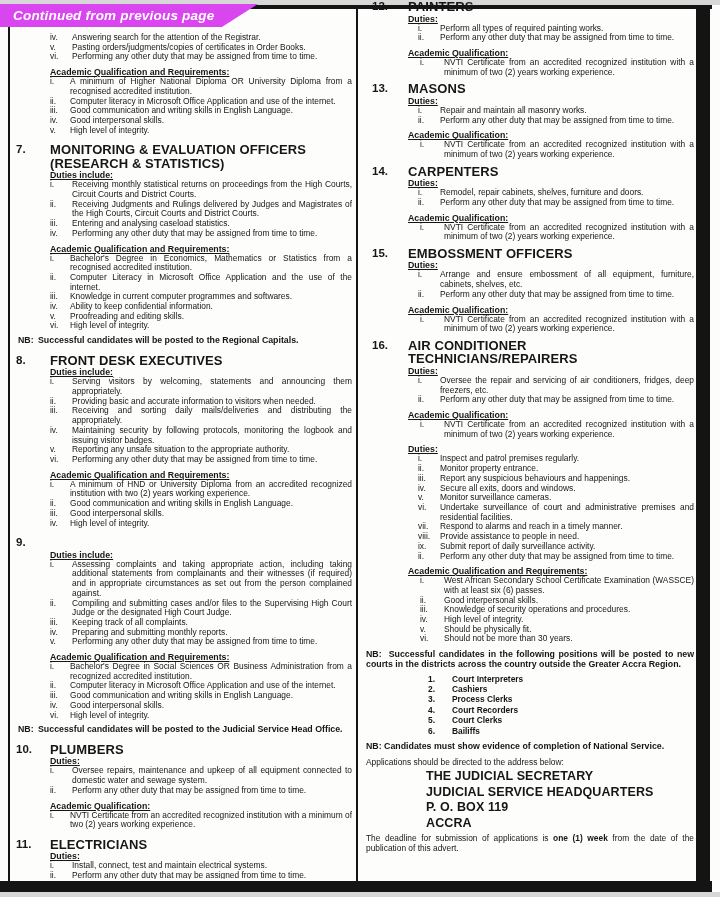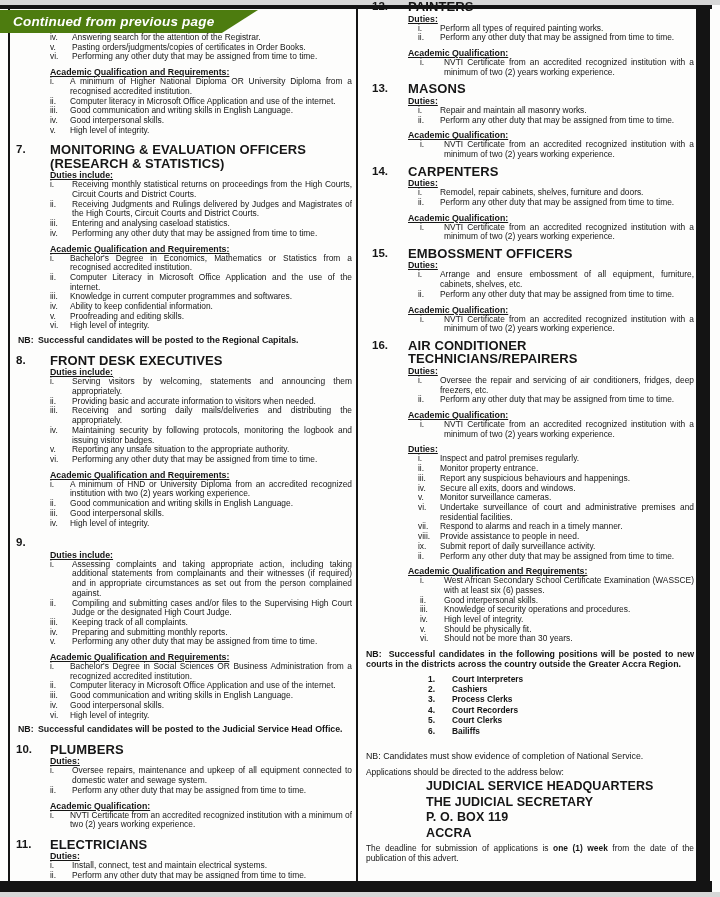--- a/index.html
+++ b/index.html
@@ -7,21 +7,21 @@
         font-family:"Liberation Sans",sans-serif;color:#161616;}
   
   .edge-top{position:absolute;left:0;top:0;width:720px;height:5px;background:#d7d7d7;}
   .rule-top{position:absolute;left:0;top:5px;width:712px;height:4px;background:#141414;}
   .bar-right{position:absolute;left:696px;top:5px;width:14px;height:877px;background:#141414;}
   .bar-bottom{position:absolute;left:0;top:881px;width:712px;height:11px;background:#141414;}
   .edge-bottom{position:absolute;left:0;top:892px;width:720px;height:5px;background:#d7d7d7;}
   .border-left{position:absolute;left:8px;top:9px;width:2px;height:872px;background:#141414;}
   .divider{position:absolute;left:356px;top:9px;width:2px;height:872px;background:#141414;}
   
-  .banner{position:absolute;left:0;top:10px;width:258px;height:23px;background:#4d7c0f;
+  .banner{position:absolute;left:0;top:4px;width:258px;height:23px;background:#d946ef;
           clip-path:polygon(0 0,100% 0,86% 100%,0 100%);
           color:#fff;font-style:italic;font-weight:bold;font-size:13.5px;line-height:23px;
           padding-left:13px;box-sizing:border-box;letter-spacing:.2px;}
   
   .col{position:absolute;overflow:hidden;font-size:8.4px;line-height:9.7px;}
   .col-left{left:12px;top:33px;width:340px;height:846px;}
   .col-right{left:366px;top:0;width:328px;height:871px;}
   
   .job-section{margin-top:8px;}
   .col-right .job-section{margin-top:5px;}
@@ -47,21 +47,21 @@
   .roman-list .t{flex:1;text-align:justify;}
   .nb-line{display:flex;margin-top:5px;font-weight:bold;font-size:8.8px;}
   .nb-line .nb-tag{flex:0 0 26px;padding-left:6px;box-sizing:border-box;}
   .nb-line .nb-text{flex:1;}
   
   .footer-block{margin-top:6px;}
   .posting-note{font-weight:bold;text-align:justify;font-size:8.8px;}
   .positions{margin:4px 0 0 0;padding-left:62px;list-style:none;font-weight:bold;}
   .positions li{display:flex;line-height:10.4px;}
   .positions .m{flex:0 0 24px;}
-  .national-note{margin-top:16px;font-weight:normal;font-size:8.8px;}
+  .national-note{margin-top:6px;font-weight:bold;font-size:8.8px;}
   .applications-line{margin-top:6px;}
   .address{margin-top:2px;padding-left:60px;font-weight:bold;font-size:12.5px;line-height:15.5px;letter-spacing:.1px;}
   .deadline{margin-top:3px;text-align:justify;}
   .deadline b{font-weight:bold;}
 </style>
 </head>
 <body>
 
 <div class="page">
   <div class="edge-top"></div>
@@ -578,22 +578,22 @@
     <span class="t">Court Clerks</span>
   </li>
           <li>
     <span class="m">6.</span>
     <span class="t">Bailiffs</span>
   </li>
         </ol>
       <p class="national-note" style="margin-bottom:0"><span>NB:</span> <span>Candidates must show evidence of completion of National Service.</span></p>
       <p class="applications-line" style="margin:6px 0 0 0">Applications should be directed to the address below:</p>
       <div class="address" id="address-block">
+          <div>THE JUDICIAL SECRETARY</div>
           <div>JUDICIAL SERVICE HEADQUARTERS</div>
-          <div>THE JUDICIAL SECRETARY</div>
           <div>P. O. BOX 119</div>
           <div>ACCRA</div>
         </div>
       <p class="deadline" style="margin:3px 0 0 0"><span>The deadline for submission of applications is </span><b>one (1) week</b><span> from the date of the publication of this advert.</span></p>
 
     </div>
   </div>
 </div>
 
 </body></html>

